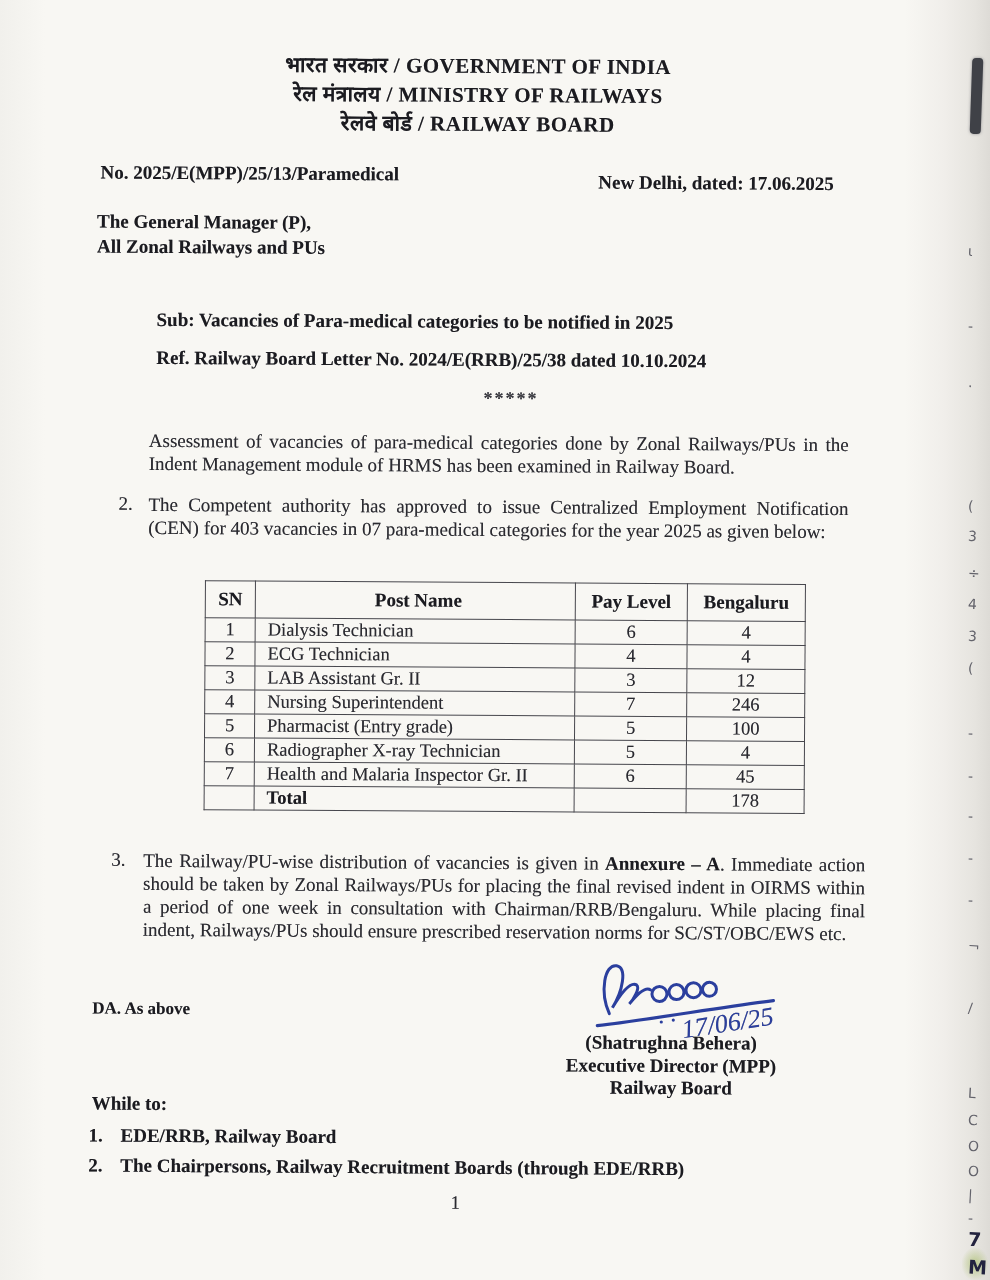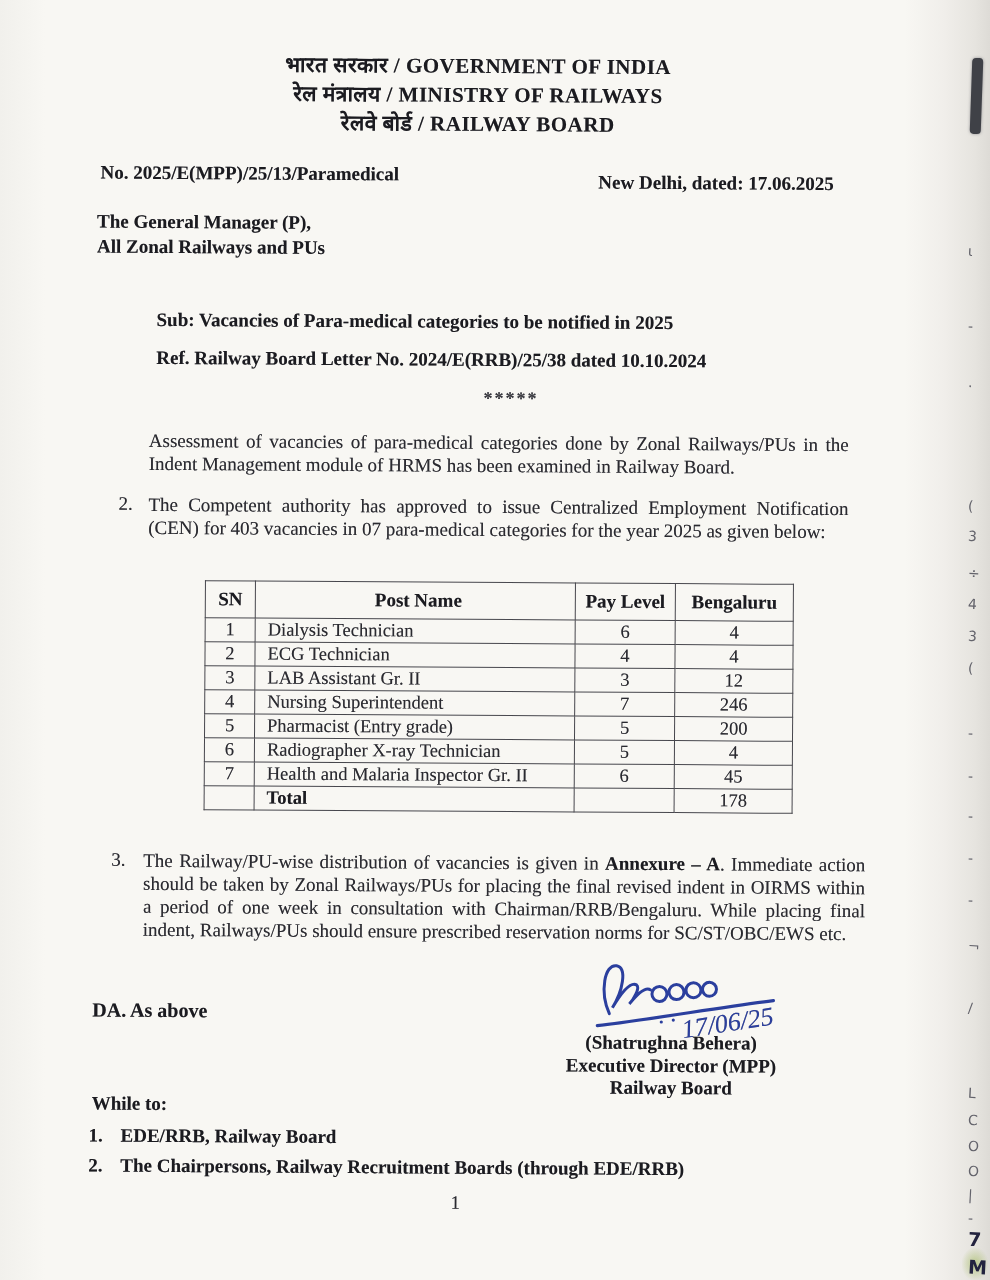--- a/index.html
+++ b/index.html
@@ -51,24 +51,24 @@
   table.vac th, table.vac td {
     border:1.6px solid #47474d;
     padding:0 6px;
     height:24px;
     vertical-align:middle;
   }
   table.vac th { height:37px; font-size:19px; color:#1b1b20; }
   .col-sn  { width:50px;  text-align:center; }
   .col-pn  { width:320px; text-align:left; padding-left:12px !important; }
   table.vac th.col-pn { text-align:center; }
-  .col-pl  { width:100px; text-align:center; }
+  .col-pl  { width:112px; text-align:center; }
   .col-vc  { width:118px; text-align:center; }
 
-  .da-line   { left:95px; top:1001px; font-size:20px; }
+  .da-line   { left:95px; top:1001px; font-size:17px; }
   .sig-svg   { left:598px; top:955px; }
   .sig-block { left:538px; top:1031px; width:272px; text-align:center;
                font-size:19px; line-height:22.5px; }
   .copy-head { left:95px; top:1095px; font-size:19px; }
   .copy-num  { left:92px; font-size:19px; }
   .copy-txt  { left:124px; font-size:19px; }
   .cy1 { top:1127px; }
   .cy2 { top:1157px; }
   .page-no { left:0; top:1192px; width:918px; text-align:center; font-size:19px; color:#2a2a30; }
 
@@ -151,21 +151,21 @@
         <tr>
           <td class="col-sn">4</td>
           <td class="col-pn">Nursing Superintendent</td>
           <td class="col-pl">7</td>
           <td class="col-vc">246</td>
         </tr>
         <tr>
           <td class="col-sn">5</td>
           <td class="col-pn">Pharmacist (Entry grade)</td>
           <td class="col-pl">5</td>
-          <td class="col-vc">200</td>
+          <td class="col-vc">100</td>
         </tr>
         <tr>
           <td class="col-sn">6</td>
           <td class="col-pn">Radiographer X-ray Technician</td>
           <td class="col-pl">5</td>
           <td class="col-vc">4</td>
         </tr>
         <tr>
           <td class="col-sn">7</td>
           <td class="col-pn">Health and Malaria Inspector Gr. II</td>

